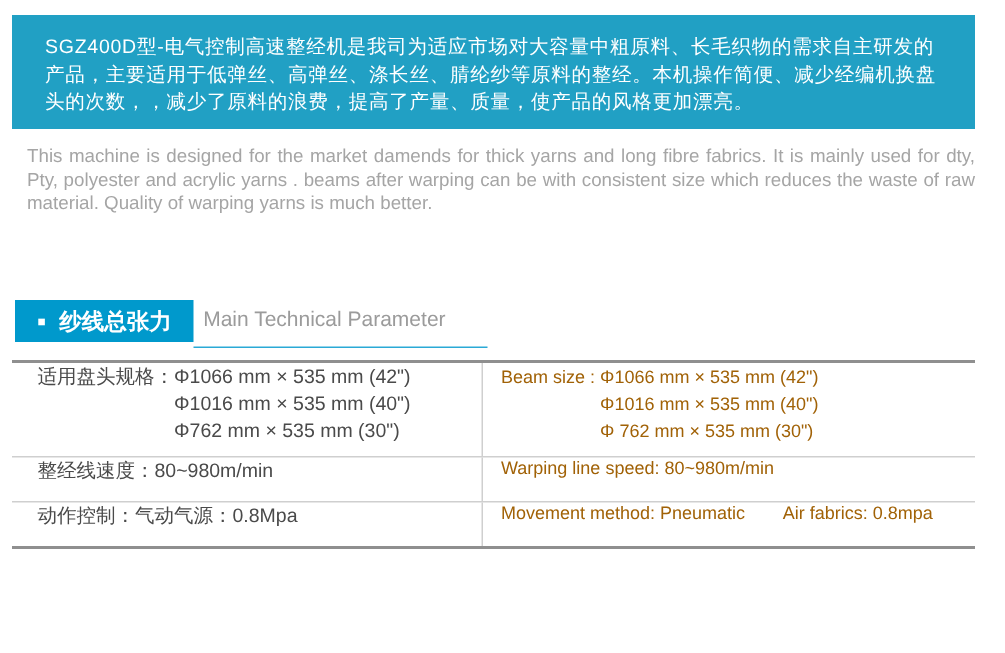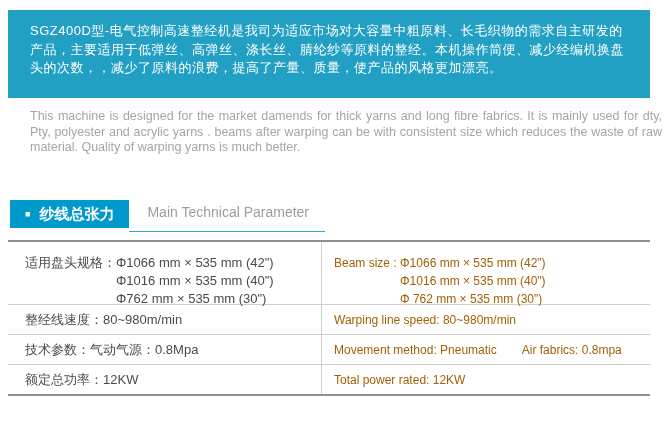--- a/index.html
+++ b/index.html
@@ -5,67 +5,67 @@
   html,body{margin:0;padding:0;}
   body{
     width:670px;height:435px;
     background:#ffffff;
     font-family:"Liberation Sans", sans-serif;
     position:relative;overflow:hidden;
   }
 
   
   .hero{
-    position:absolute;left:8px;top:10px;width:642px;height:88px;
+    position:absolute;left:8px;top:10px;width:642px;height:76px;
     background:#21a0c4;box-sizing:border-box;
     padding:12px 20px 0 22px;
   }
   .hero p{
     margin:0;color:#ffffff;font-size:13px;line-height:18.5px;
     letter-spacing:0.5px;
   }
 
   
   .intro{
-    position:absolute;left:18px;top:97px;width:632px;margin:12px;
+    position:absolute;left:18px;top:97px;width:632px;margin:0;
     color:#a5a5a5;font-size:12.5px;line-height:15.5px;text-align:justify;
   }
 
   
   .section{
     position:absolute;left:10px;top:200px;
     display:flex;align-items:flex-start;
   }
   .badge{
     background:#0099cc;color:#ffffff;height:28px;
     display:flex;align-items:center;gap:9px;
     padding:0 15px;font-size:15px;font-weight:bold;
     box-sizing:border-box;
   }
   .badge .bullet{font-size:9px;line-height:1;}
   .entitle{
     height:32px;box-sizing:border-box;width:196px;
     border-bottom:1px solid #2aa9d6;
-    padding:4px 0 0 18px;
+    padding:4px 0 0 6px;
     color:#9b9b9b;font-size:14px;
   }
 
   
   .spec-table{
     position:absolute;left:8px;top:240px;width:642px;
     border-top:2px solid #8f8f8f;border-bottom:2px solid #8f8f8f;
     box-sizing:border-box;
   }
   .trow{display:flex;border-bottom:1px solid #cfcfcf;align-items:stretch;}
   .trow:last-child{border-bottom:none;}
-  .cell{box-sizing:border-box;display:flex;align-items:center;}
+  .cell{box-sizing:border-box;display:flex;}
   .cell.zh{width:313px;padding-left:17px;color:#4a4a4a;font-size:13px;}
   .cell.en{flex:1;border-left:1px solid #cfcfcf;padding-left:12px;color:#a16207;font-size:12px;}
   .row-std{height:29px;}
-  .row-tall .cell{align-items:flex-start;padding-top:12px;line-height:18px;}
+  .row-tall .cell{align-items:flex-start;padding-top:0;line-height:18px;}
   .row-tall{height:62px;}
   .label{white-space:pre;}
   .value{white-space:pre-line;}
   .gap-zh{}
   .gap-en{margin-left:25px;}
 </style>
 </head>
 <body>
 
 <div class="hero">
@@ -104,31 +104,23 @@
       <span class="label">整经线速度：80~980m/min</span>
     </div>
     <div class="cell en">
       <span class="label">Warping line speed: 80~980m/min</span>
     </div>
   </div>
 
 
   <div class="trow row-std">
     <div class="cell zh">
-      <span class="label">技术参数：气动</span>
+      <span class="label">动作控制：气动</span>
       <span class="label gap-zh">气源：0.8Mpa</span>
     </div>
     <div class="cell en">
       <span class="label">Movement method: Pneumatic</span>
       <span class="label gap-en">Air fabrics: 0.8mpa</span>
     </div>
   </div>
 
-  <div class="trow row-std">
-    <div class="cell zh">
-      <span class="label">额定总功率：12KW</span>
-    </div>
-    <div class="cell en">
-      <span class="label">Total power rated: 12KW</span>
-    </div>
-  </div>
 
 </div>
 
 </body></html>

